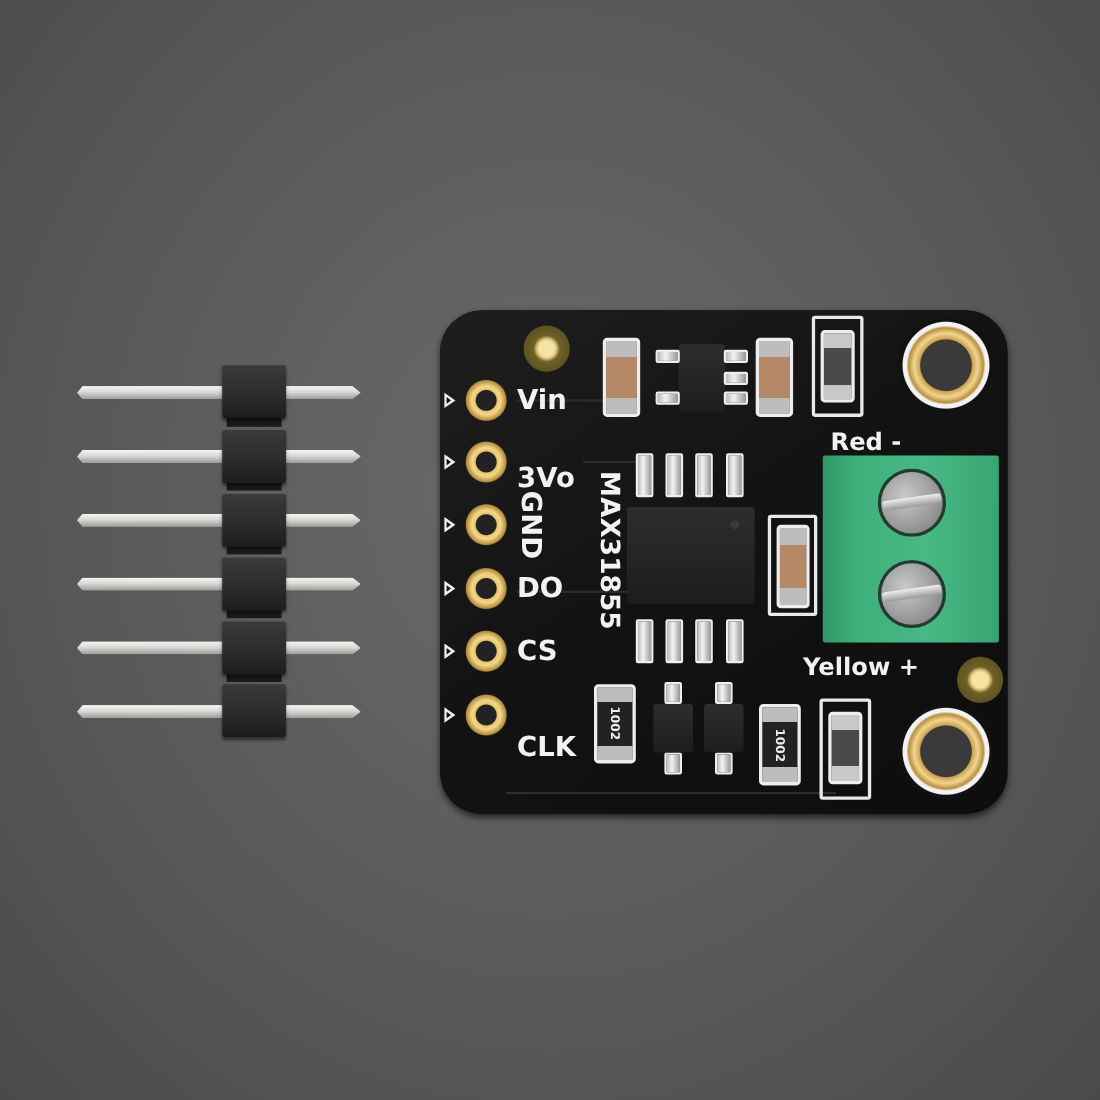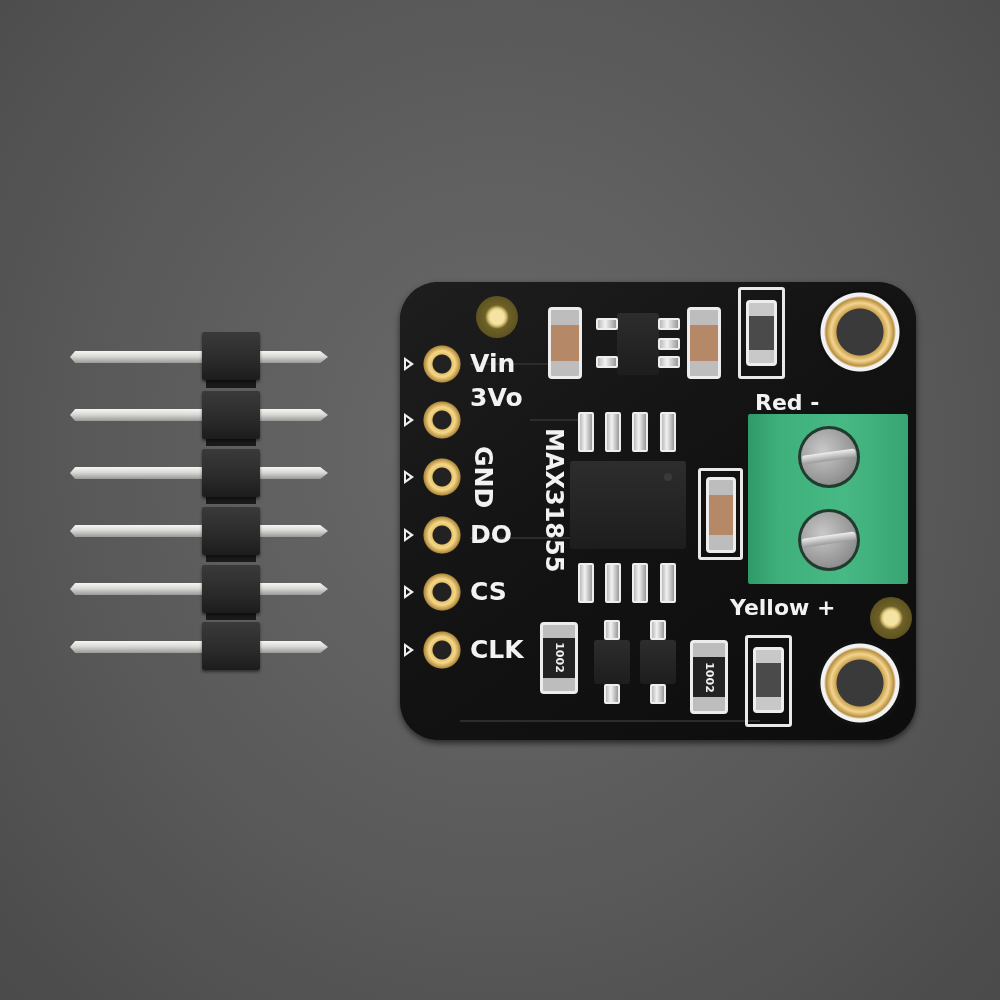--- a/index.html
+++ b/index.html
@@ -83,41 +83,41 @@
 <div class="mount" style="left:817px;top:640px"></div>
 
 <div>
   <div class="arrow" style="left:404px;top:357px"></div>
   <div class="pad" style="left:423px;top:345px"></div>
   <div class="lbl" style="left:470px;top:349px">Vin</div>
 </div>
 <div>
   <div class="arrow" style="left:404px;top:413px"></div>
   <div class="pad" style="left:423px;top:401px"></div>
-  <div class="lbl" style="left:470px;top:383px">3Vo</div>
+  <div class="lbl" style="left:470px;top:420px">3Vo</div>
 </div>
 <div>
   <div class="arrow" style="left:404px;top:470px"></div>
   <div class="pad" style="left:423px;top:458px"></div>
   <div class="lbl" style="left:468px;top:462px;transform:rotate(90deg);transform-origin:left top;left:498px;top:446px">GND</div>
 </div>
 <div>
   <div class="arrow" style="left:404px;top:528px"></div>
   <div class="pad" style="left:423px;top:516px"></div>
   <div class="lbl" style="left:470px;top:520px">DO</div>
 </div>
 <div>
   <div class="arrow" style="left:404px;top:585px"></div>
   <div class="pad" style="left:423px;top:573px"></div>
   <div class="lbl" style="left:470px;top:577px">CS</div>
 </div>
 <div>
   <div class="arrow" style="left:404px;top:643px"></div>
   <div class="pad" style="left:423px;top:631px"></div>
-  <div class="lbl" style="left:470px;top:635px">CLK</div>
+  <div class="lbl" style="left:470px;top:664px">CLK</div>
 </div>
 
 <div class="lbl" style="left:538px;top:428px;transform:rotate(90deg);transform-origin:left top;left:568px;font-size:24px;">MAX31855</div>
 
 <div>
   <div class="lead" style="left:578px;top:412px"></div>
   <div class="lead" style="left:605px;top:412px"></div>
   <div class="lead" style="left:632px;top:412px"></div>
   <div class="lead" style="left:660px;top:412px"></div>
   <div class="lead" style="left:578px;top:563px"></div>

